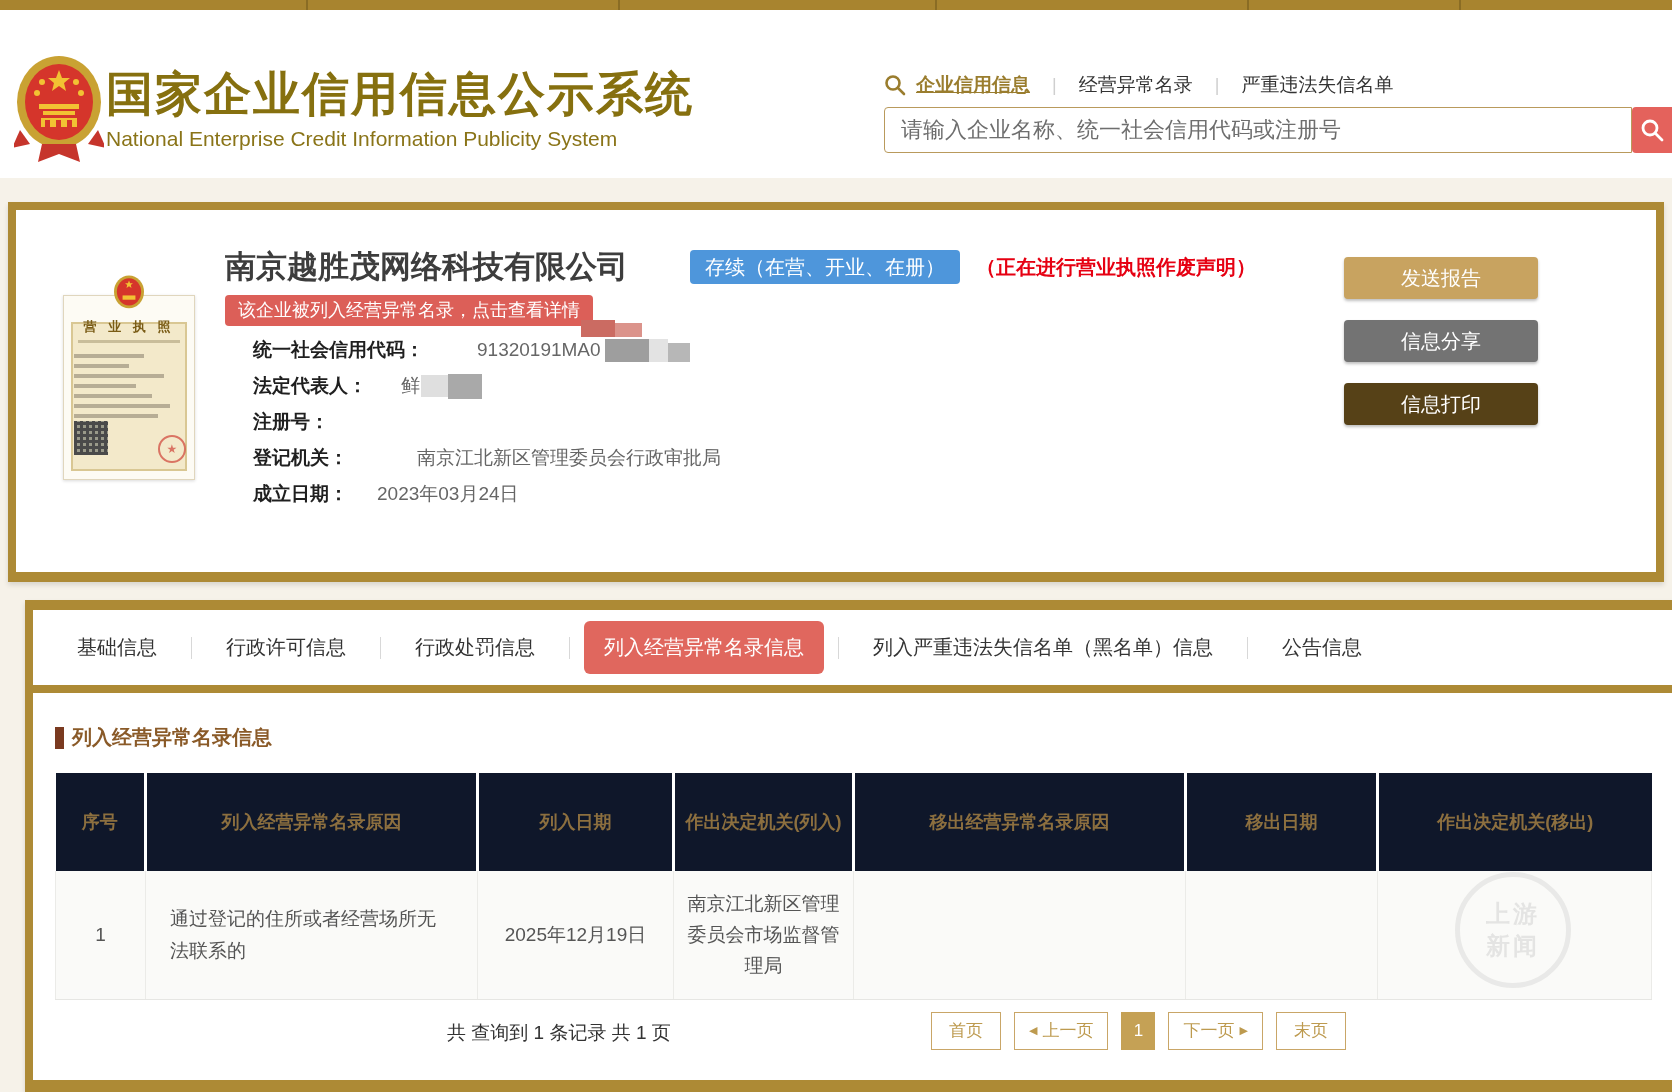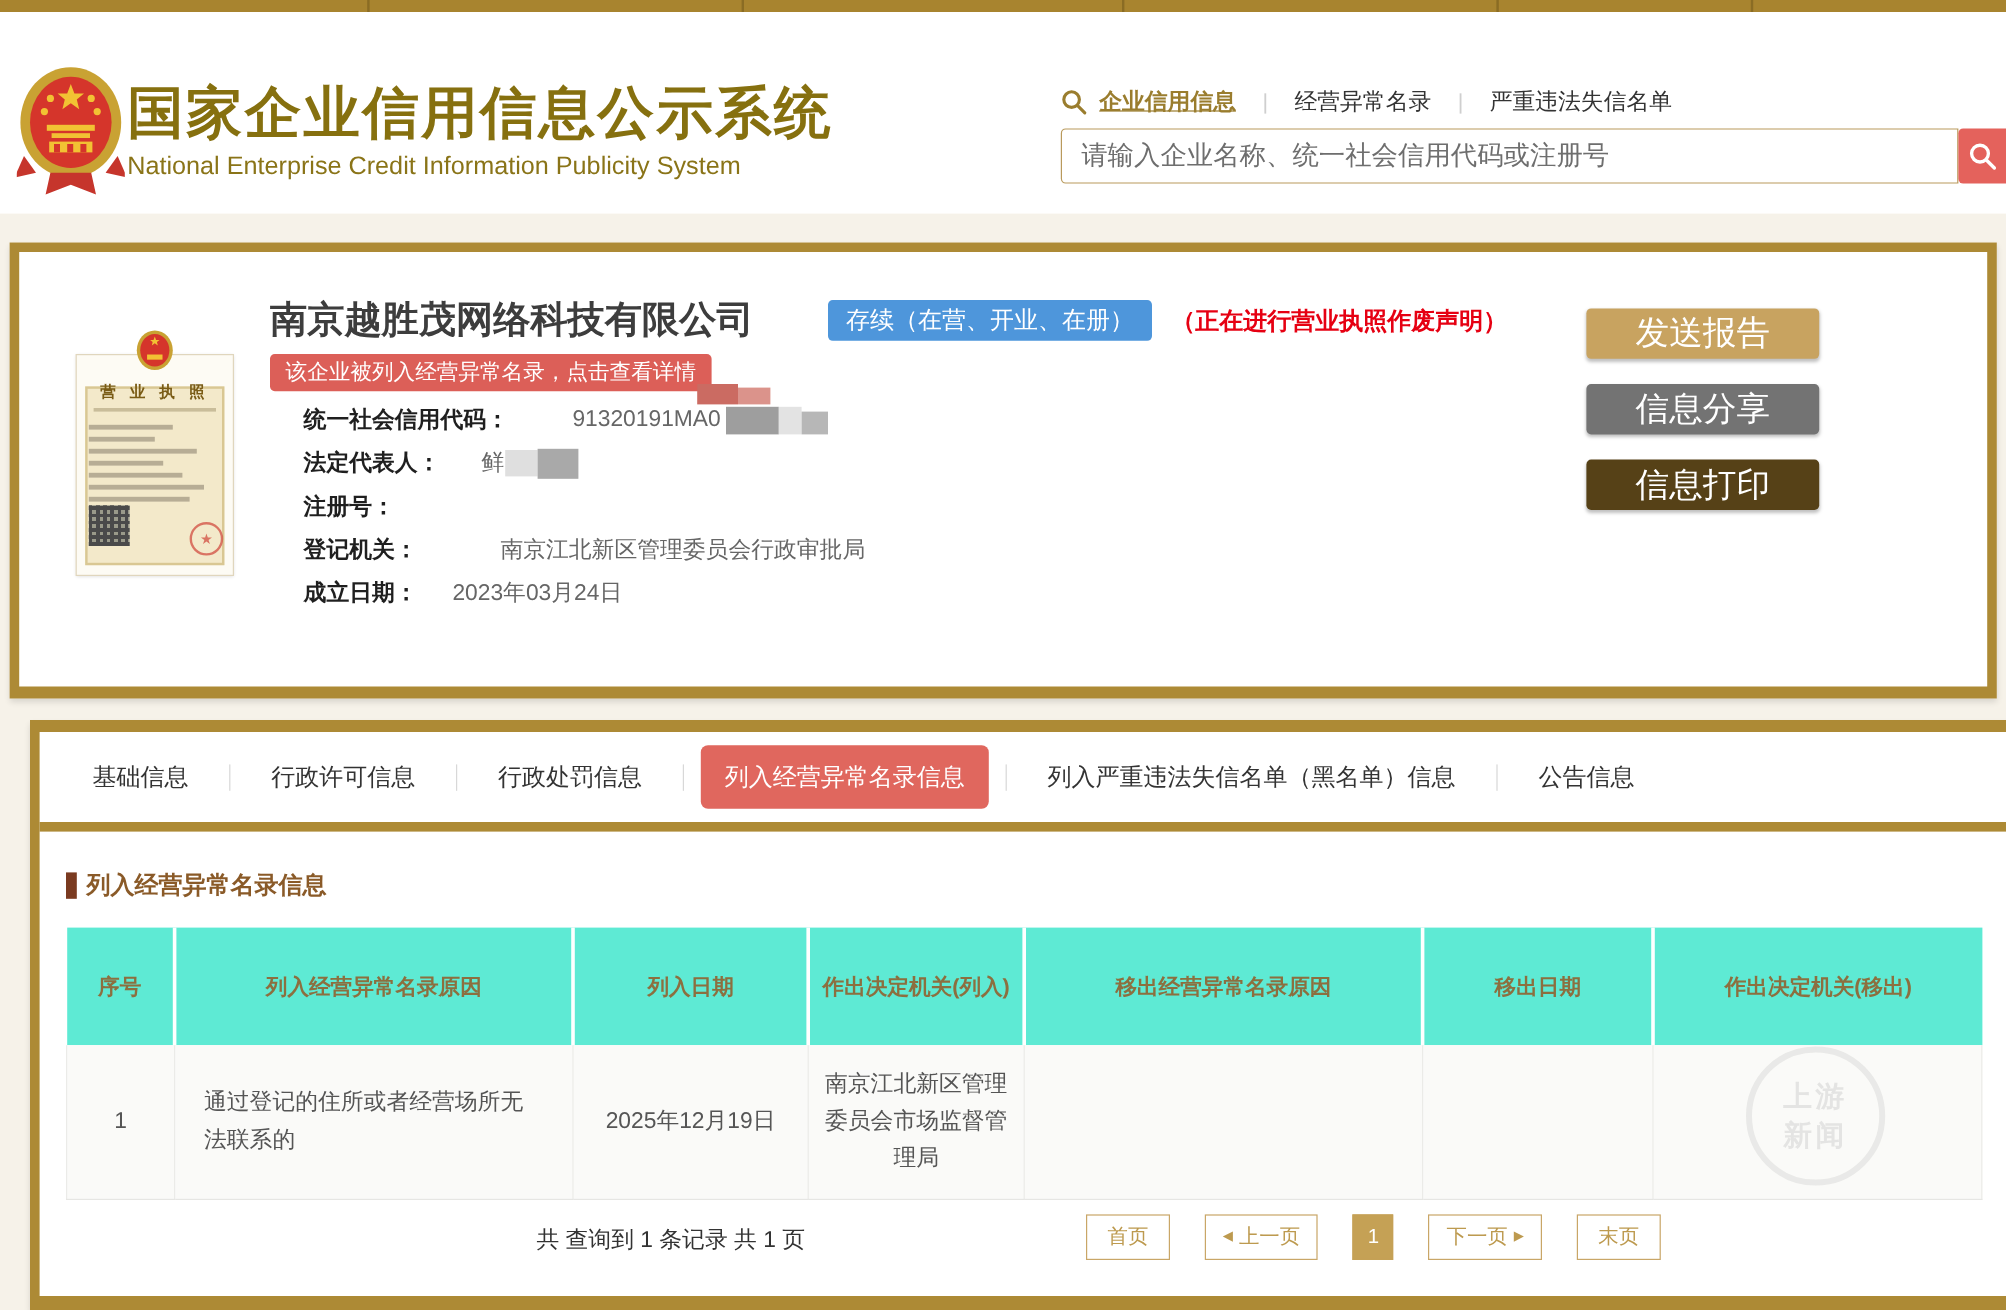--- a/index.html
+++ b/index.html
@@ -61,49 +61,49 @@
   .fvalue { color:#666; margin-left:14px; }
   .redact { display:inline-block; vertical-align:middle; }
   .r-dark { background:#9E9E9E; width:44px; height:23px; }
   .r-light { background:#E3E3E3; width:19px; height:23px; }
   .r-mid { background:#B7B7B7; width:22px; height:19px; margin-top:4px; }
   .r-red1 { position:absolute; left:328px; top:-12px; width:34px; height:17px; background:#CB6B62; }
   .r-red2 { position:absolute; left:362px; top:-9px; width:27px; height:14px; background:#DB938B; }
   .p-light { background:#DFDFDF; width:27px; height:22px; }
   .p-dark { background:#A9A9A9; width:34px; height:25px; }
   .actions { position:absolute; left:1306px; top:47px; width:194px; }
-  .act-btn { width:194px; height:42px; border:none; border-radius:4px; color:#fff; font-size:28px;
+  .act-btn { width:194px; height:42px; border:none; border-radius:4px; color:#fff; font-size:20px;
     display:block; cursor:pointer; box-shadow:0 2px 3px rgba(0,0,0,0.25);
-    font-family:"Liberation Sans","DejaVu Sans",sans-serif; }
+    font-family:"Liberation Sans","DejaVu Sans",sans-serif;margin-left:22px; }
   .act-send { background:#C8A360; margin-bottom:21px; }
   .act-share { background:#737373; margin-bottom:21px; }
   .act-print { background:#564117; }
   
   .box2 { position:absolute; left:8px; top:600px; width:1656px; height:492px; background:#fff;
     border:8px solid #AD8A35; border-top-width:10px; border-bottom-width:12px; box-shadow:0 3px 5px rgba(0,0,0,0.12);margin-left:17px; }
   .tabrow { height:75px; display:flex; align-items:center; padding-left:24px; }
   .tab { font-size:20px; color:#333; padding:13px 20px; cursor:pointer; white-space:nowrap; }
   .tab.active { background:#E0675E; color:#fff; border-radius:6px; font-weight:normal; }
   .tabsep { width:1px; height:22px; background:#D8D8D8; margin:0 14px; }
   .goldrule { height:8px; background:#AD8A35; }
   .content { padding:0 22px; position:relative; }
   .section-title { margin-top:31px; display:flex; align-items:center; }
   .section-marker { width:9px; height:22px; background:#7A3A20; margin-right:8px; }
   .section-text { font-size:20px; font-weight:bold; color:#8A5A28; }
   table.listing { border-collapse:collapse; width:1596px; margin-top:22px; table-layout:fixed; }
-  table.listing th { background:#5eead4; color:#8C6F3F; font-size:18px; font-weight:bold;
+  table.listing th { background:#0f172a; color:#8C6F3F; font-size:18px; font-weight:bold;
     height:98px; border-right:3px solid #fff; padding:6px 10px; line-height:1.5; }
   table.listing th:last-child { border-right:none; }
   table.listing td { background:#FAFAF8; color:#555; font-size:19px; height:128px; text-align:center;
     border-right:1px solid #EBEBE8; border-bottom:1px solid #E6E6E3; padding:6px 12px; line-height:1.65; }
   table.listing td:first-child { border-left:1px solid #EBEBE8; }
   table.listing td.reason { text-align:left; padding:0 24px; }
   .pager { margin-top:12px; height:40px; position:relative; }
   .pager-summary { position:absolute; left:392px; top:8px; font-size:19px; color:#333; }
-  .pager-btns { position:absolute; left:850px; top:0; display:flex; align-items:center;gap:16px; }
+  .pager-btns { position:absolute; left:876px; top:0; display:flex; align-items:center; }
   .pg-btn { height:38px; min-width:70px; padding:0 14px; background:#fff; border:1px solid #C9A667;
     color:#BD9A4F; font-size:17px; margin-right:13px; cursor:pointer; display:flex; align-items:center;
     justify-content:center; font-family:"Liberation Sans","DejaVu Sans",sans-serif; }
   .pg-cur { height:38px; width:34px; background:#C5A155; border:1px solid #C5A155; color:#fff;
     font-size:17px; margin-right:13px; display:flex; align-items:center; justify-content:center; }
   .arrow { font-size:11px; line-height:1; }
   .arrow.l { margin-right:5px; }
   .arrow.r { margin-left:5px; }
   
   .watermark { position:absolute; left:1455px; top:872px; width:116px; height:116px; border-radius:50%;

